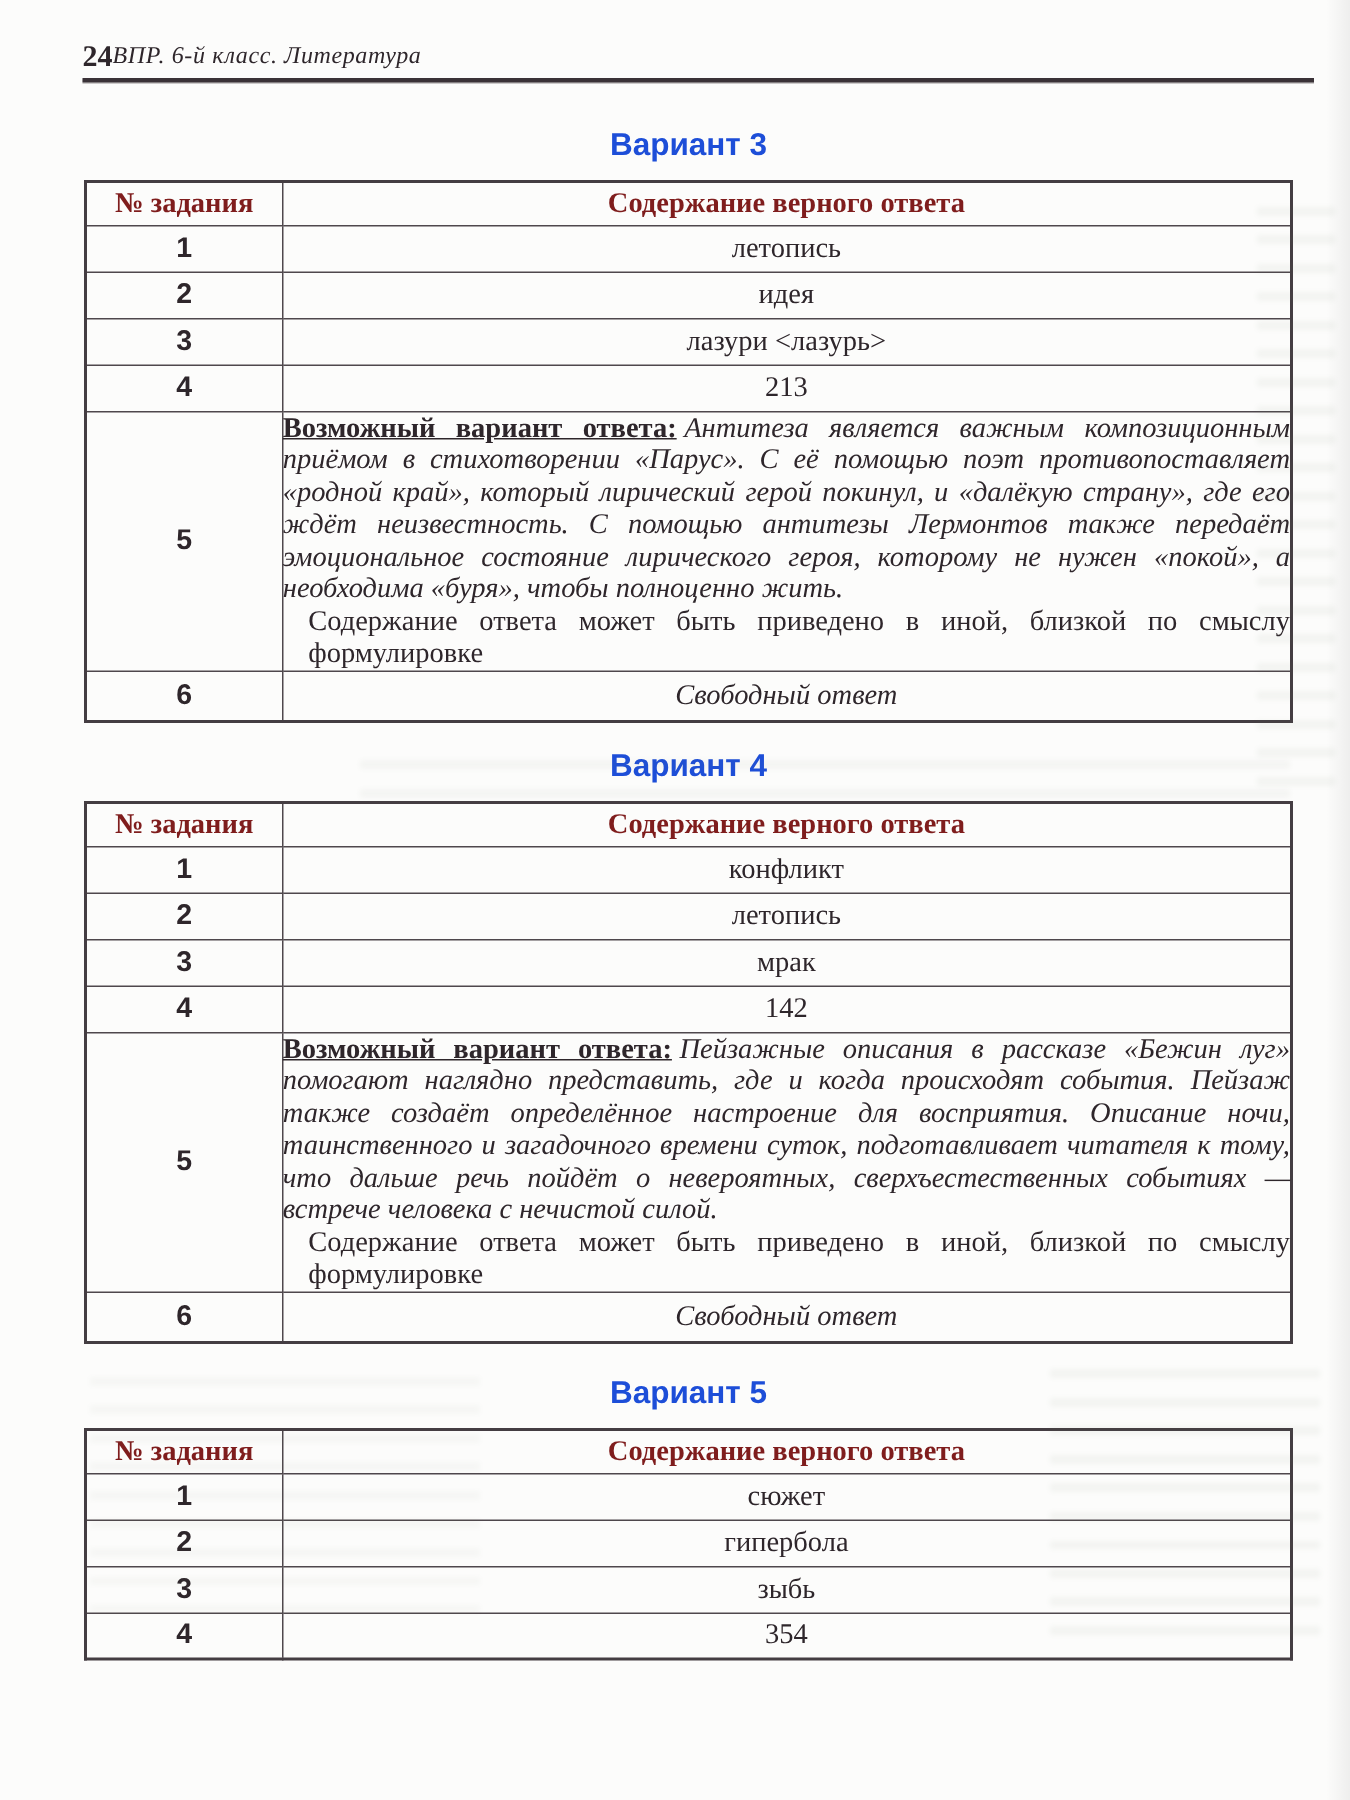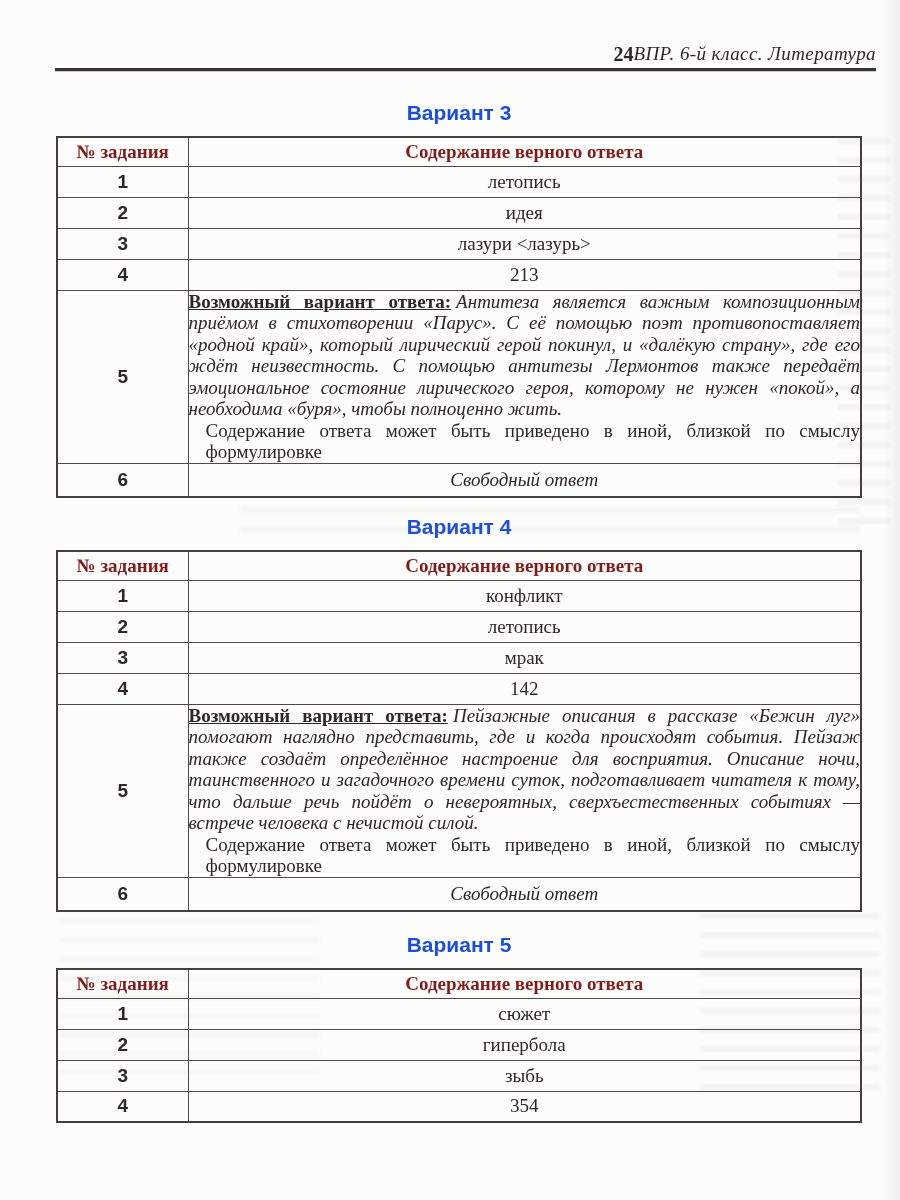--- a/index.html
+++ b/index.html
@@ -14,25 +14,25 @@
     font-family:"Liberation Serif","DejaVu Serif",serif;
   }
   
   .page::after{
     content:'';position:absolute;right:0;top:0;bottom:0;width:16px;
     background:linear-gradient(to right, rgba(0,0,0,0), rgba(0,0,0,0.055));
     pointer-events:none;
   }
   
   .runhead{
-    display:flex;justify-content:flex-end;align-items:flex-end;
-    margin:44px 24px 0 55px;
+    display:flex;justify-content:flex-start;align-items:flex-end;
+    margin:28px 24px 0 55px;
   }
   .pagenum{font-weight:bold;font-size:20px;line-height:20px;}
-  .edition{font-style:italic;font-size:19px;line-height:20px;letter-spacing:.4px;}
+  .edition{font-style:italic;font-size:16px;line-height:20px;letter-spacing:.4px;}
   .rule{
     height:3px;background:#3a3237;
     margin:4px 24px 0 55px;
     box-shadow:0 1px 0 rgba(58,50,55,.25);
   }
   
   .vtitle{
     width:806px;margin:30px 0 12px 56px;
     text-align:center;
     font-family:"Liberation Sans","DejaVu Sans",sans-serif;

